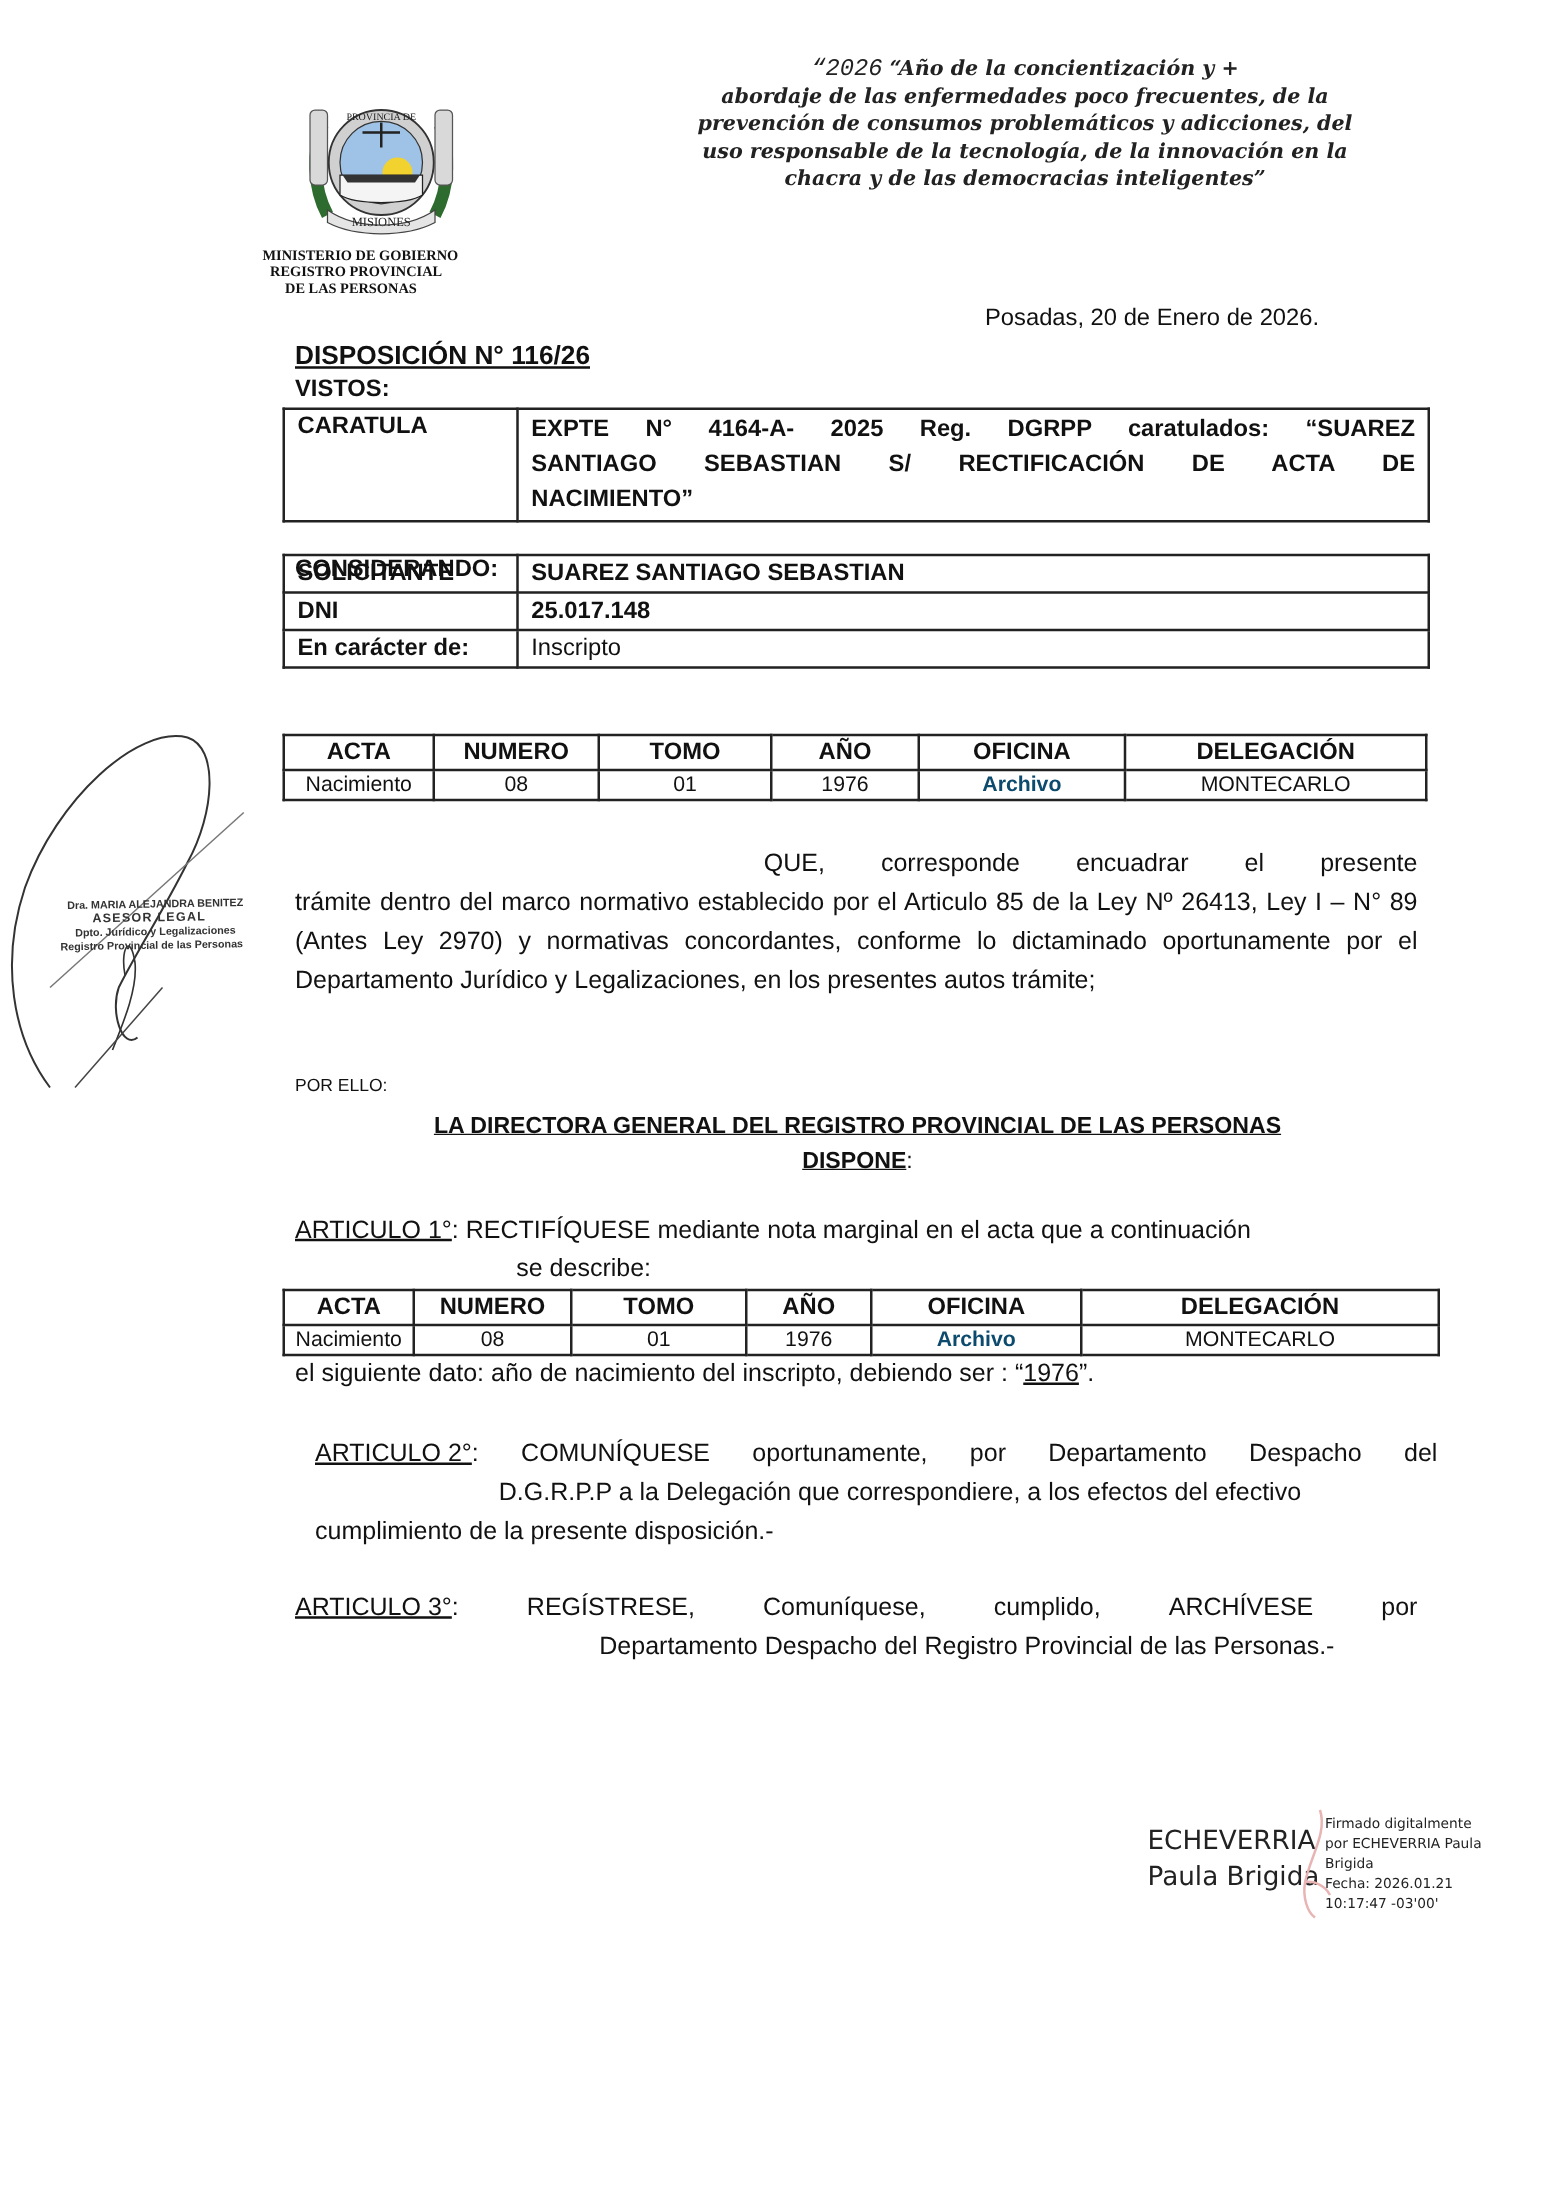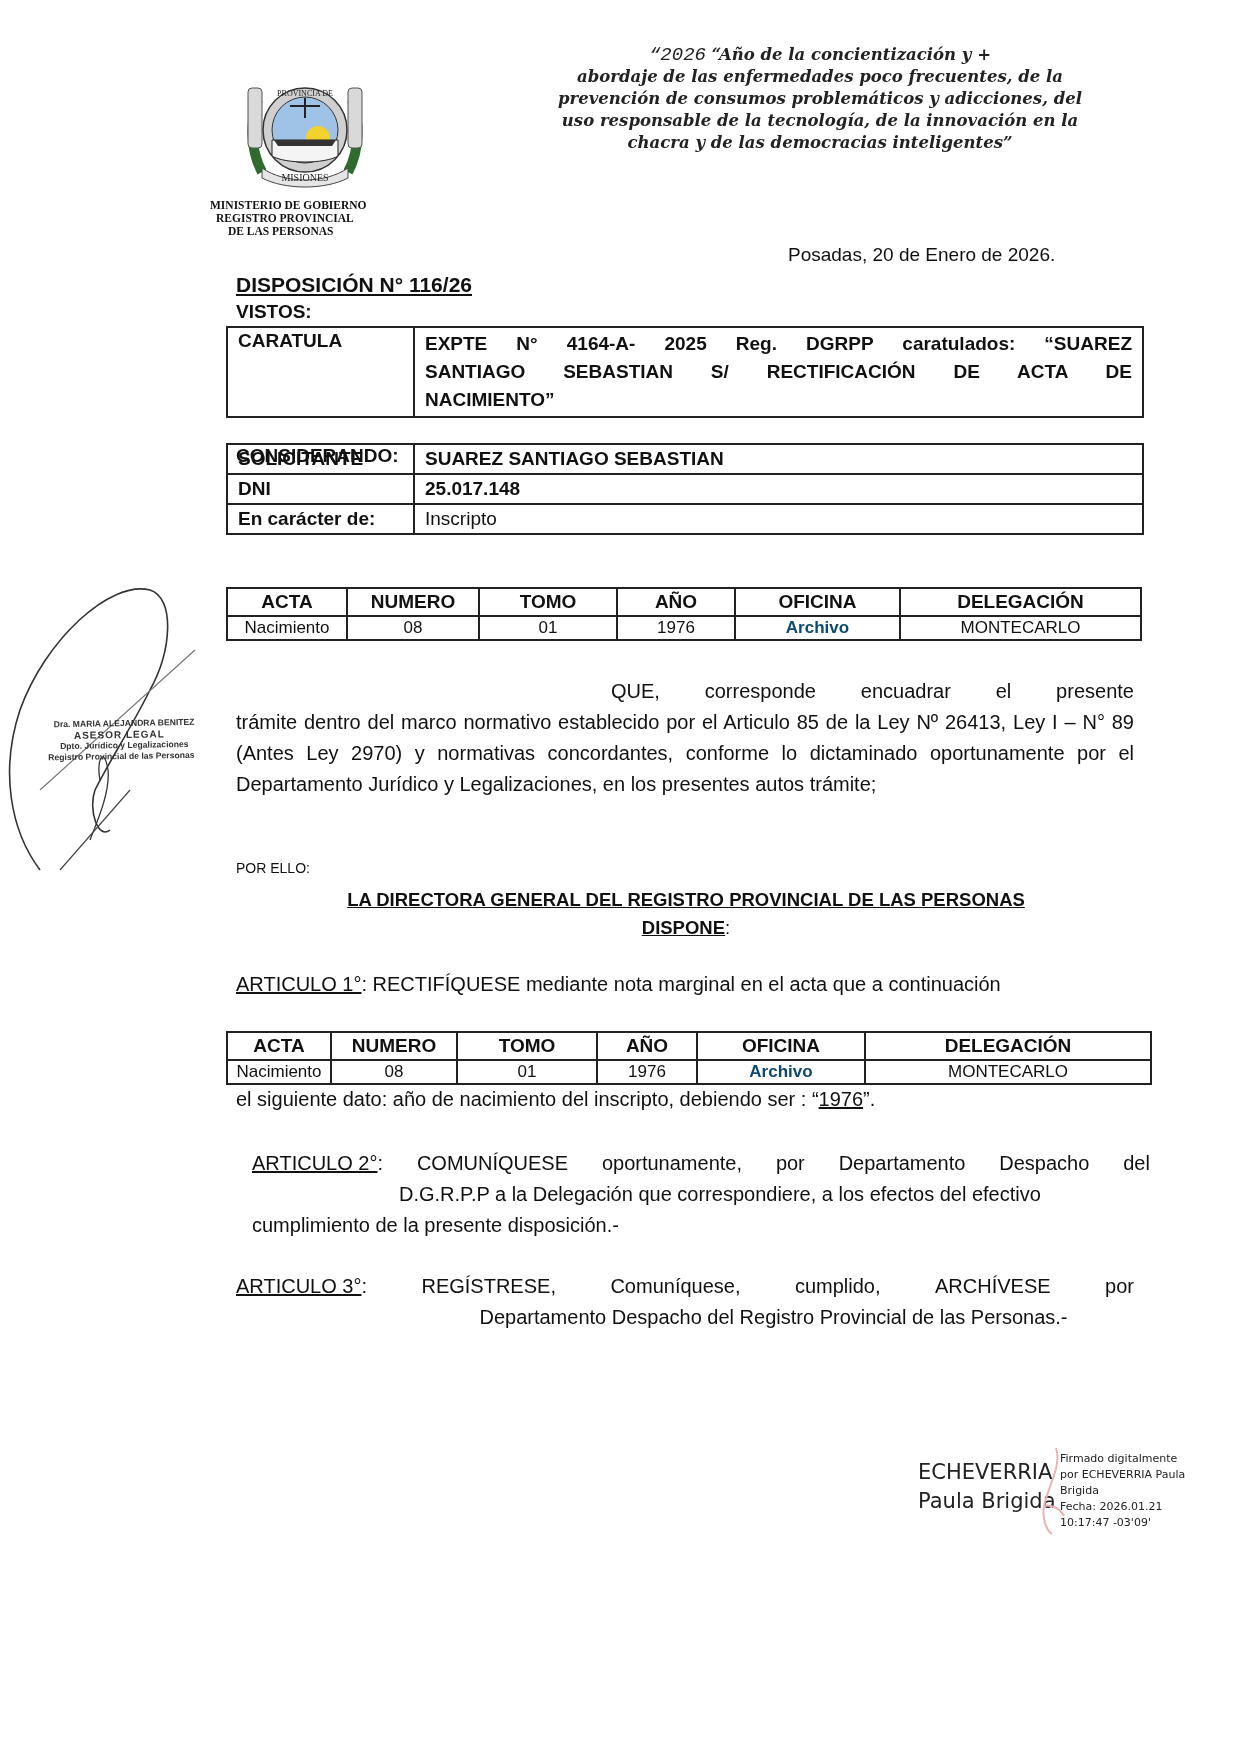--- a/index.html
+++ b/index.html
@@ -176,20 +176,21 @@
 </div>
 
 <div class="abs porello">POR ELLO:</div>
 <div class="abs directora">
   <div class="u">LA  DIRECTORA GENERAL DEL REGISTRO PROVINCIAL DE LAS PERSONAS</div>
   <div><span class="u">DISPONE</span><span style="font-weight:normal">:</span></div>
 </div>
 
 <div class="abs art1">
   <div><span class="b u">ARTICULO 1°</span><span class="b">:</span> <span class="b">RECTIFÍQUESE</span><span> mediante nota marginal  en el  acta que a continuación</span></div>
+  <div class="l2">se describe:</div>
 </div>
 
 <table class="acta acta2">
   <colgroup>
       <col style="width:104px">
       <col style="width:126px">
       <col style="width:140px">
       <col style="width:100px">
       <col style="width:168px">
       <col>
@@ -262,14 +263,14 @@
   <div>Paula Brigida</div>
 </div>
 <svg class="abs dsig-mark" viewBox="0 0 30 90">
   <path d="M18 2 C24 20,10 40,6 60 C4 72,8 84,14 88 M6 60 C12 58,22 62,26 70" stroke="#e8b4b4" stroke-width="2" fill="none"></path>
 </svg>
 <div class="abs dsig-info">
   <div>Firmado digitalmente</div>
   <div>por ECHEVERRIA Paula</div>
   <div>Brigida</div>
   <div>Fecha: 2026.01.21</div>
-  <div>10:17:47 -03'09'</div>
+  <div>10:17:47 -03'00'</div>
 </div>
 
 </body></html>

